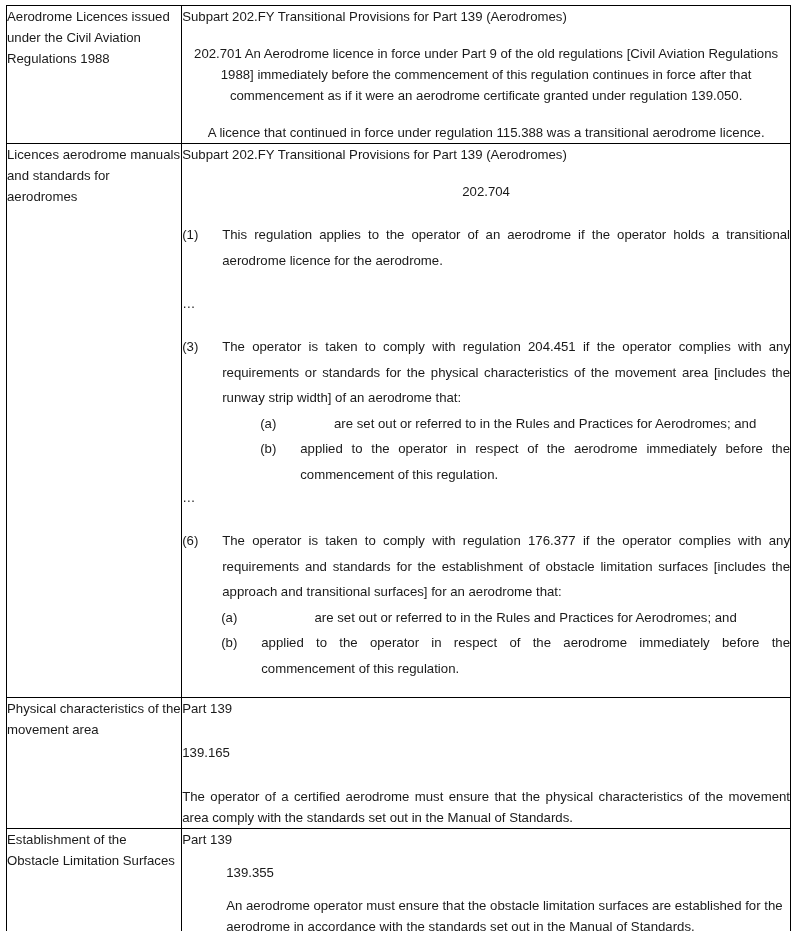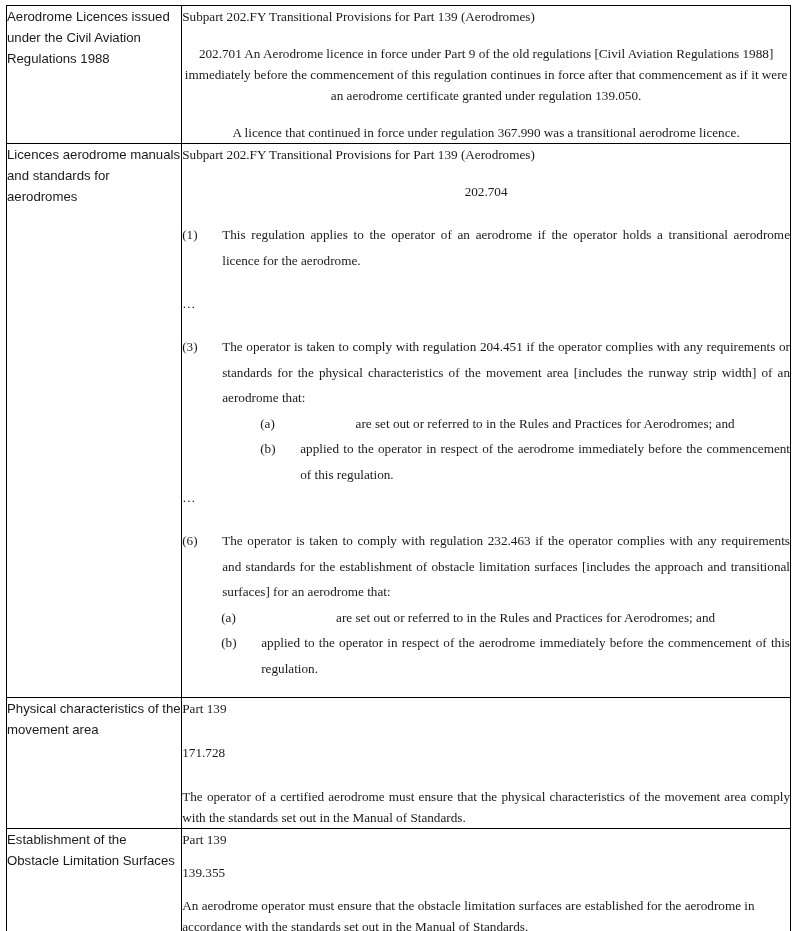--- a/index.html
+++ b/index.html
@@ -54,21 +54,21 @@
   }
 
   
   p.para {
     margin: 0;
     font-size: 13.2px;
     line-height: 21px;
     color: #1a1a1a;
   }
   p.gap-top { margin-top: 16px; text-align: center; }
-  p.gap-top-sm { margin-top: 12px; }
+  p.gap-top-sm { margin-top: 12px; margin-left: 44px; }
   p.gap-top-lg { margin-top: 23px; }
   p.justify { text-align: justify; }
 
   
   .clause {
     display: flex;
     font-size: 13.2px;
     line-height: 25.5px;
     color: #1a1a1a;
   }
@@ -103,21 +103,21 @@
 
   .ellipsis {
     font-size: 13.2px;
     line-height: 21px;
     color: #1a1a1a;
     letter-spacing: 1px;
   }
   .spacer-16 { height: 16px; }
   .spacer-20 { height: 20px; }
 
-  .cell-pad-top { padding-top: 9px; font-family: Liberation Serif, serif; }
+  .cell-pad-top { padding-top: 9px; }
   .cell-pad-bottom { padding-bottom: 10px; }
 
   .mid-align { vertical-align: middle; }
 </style>
 </head>
 <body>
 
 <div class="page">
 
   <table class="reg-table">
@@ -127,21 +127,21 @@
     </colgroup>
     <tbody>
 
       <tr>
         <td class="col-left mid-align">
           <div class="label-text">Aerodrome Licences issued under the Civil Aviation Regulations 1988</div>
         </td>
         <td class="col-right cell-pad-top cell-pad-bottom">
           <p class="para">Subpart 202.FY Transitional Provisions for Part 139 (Aerodromes)</p>
           <p class="para gap-top">202.701 An Aerodrome licence in force under Part 9 of the old regulations [Civil Aviation Regulations 1988] immediately before the commencement of this regulation continues in force after that commencement as if it were an aerodrome certificate granted under regulation 139.050.</p>
-          <p class="para gap-top">A licence that continued in force under regulation 367.990 was a transitional aerodrome licence.</p>
+          <p class="para gap-top">A licence that continued in force under regulation 115.388 was a transitional aerodrome licence.</p>
         </td>
       </tr>
 
       <tr>
         <td class="col-left mid-align">
           <div class="label-text">Licences aerodrome manuals and standards for aerodromes</div>
         </td>
         <td class="col-right cell-pad-top cell-pad-bottom">
 
           <p class="para">Subpart 202.FY Transitional Provisions for Part 139 (Aerodromes)</p>
@@ -175,21 +175,21 @@
             <span class="marker">(b)</span>
             <span class="body">applied to the operator in respect of the aerodrome immediately before the commencement of this regulation.</span>
           </div>
 
           <div class="ellipsis">…</div>
 
           <div class="spacer-20"></div>
 
           <div class="clause">
             <span class="marker">(6)</span>
-            <span class="body">The operator is taken to comply with regulation 232.463 if the operator complies with any requirements and standards for the establishment of obstacle limitation surfaces [includes the approach and transitional surfaces] for an aerodrome that:</span>
+            <span class="body">The operator is taken to comply with regulation 176.377 if the operator complies with any requirements and standards for the establishment of obstacle limitation surfaces [includes the approach and transitional surfaces] for an aerodrome that:</span>
           </div>
 
           <div class="subclause indent-shallow">
             <span class="marker">(a)</span>
             <span class="body nojust">are set out or referred to in the Rules and Practices for Aerodromes; and</span>
           </div>
 
           <div class="subclause indent-shallow">
             <span class="marker">(b)</span>
             <span class="body">applied to the operator in respect of the aerodrome immediately before the commencement of this regulation.</span>
@@ -199,21 +199,21 @@
 
         </td>
       </tr>
 
       <tr>
         <td class="col-left mid-align">
           <div class="label-text">Physical characteristics of the movement area</div>
         </td>
         <td class="col-right cell-pad-top cell-pad-bottom">
           <p class="para">Part 139</p>
-          <p class="para gap-top-lg">171.728</p>
+          <p class="para gap-top-lg">139.165</p>
           <p class="para gap-top-lg justify">The operator of a certified aerodrome must ensure that the physical characteristics of the movement area comply with the standards set out in the Manual of Standards.</p>
         </td>
       </tr>
 
       <tr>
         <td class="col-left mid-align">
           <div class="label-text">Establishment of the Obstacle Limitation Surfaces</div>
         </td>
         <td class="col-right cell-pad-top cell-pad-bottom">
           <p class="para">Part 139</p>

